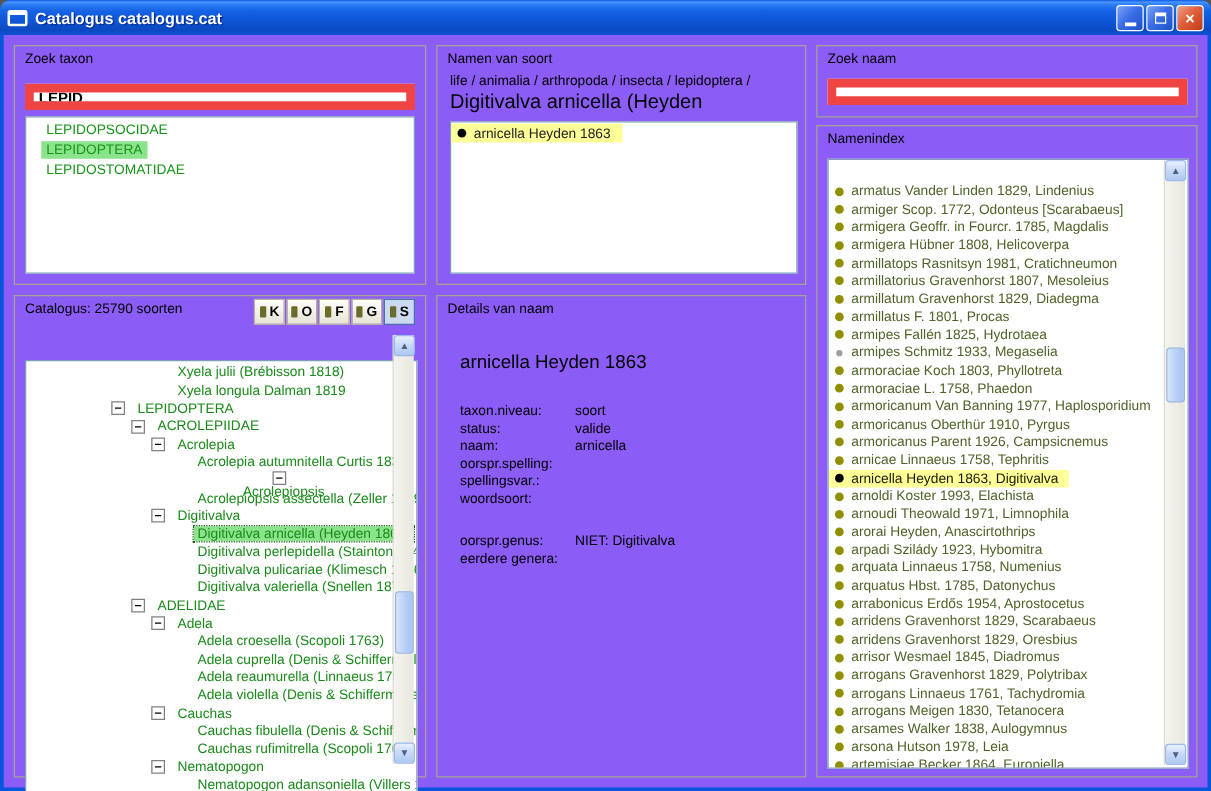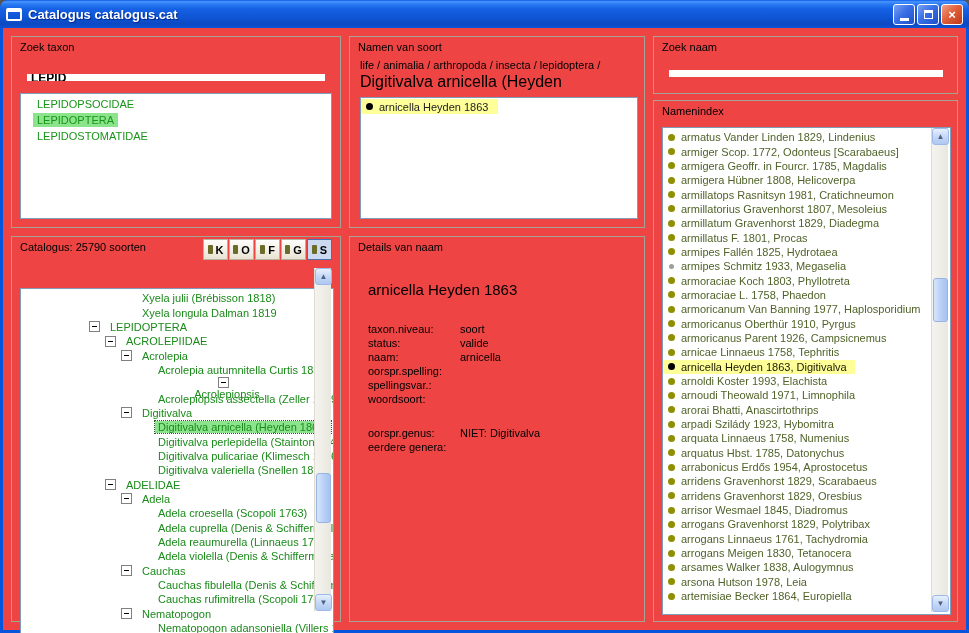--- a/index.html
+++ b/index.html
@@ -15,21 +15,21 @@
   .title-text { color:#fff; font-weight:bold; font-size:13px; margin-left:6px; text-shadow:1px 1px 1px #00268c; }
   .win-controls { margin-left:auto; display:flex; gap:2px; }
   .win-btn { width:22px; height:21px; border:1px solid #fff; border-radius:3px; color:#fff;
     background:linear-gradient(135deg,#7ba1f0 0%,#3a6fe8 45%,#1e50c8 100%);
     display:flex; align-items:center; justify-content:center; font-size:13px; font-weight:bold; cursor:default; }
   .win-btn.close { background:linear-gradient(135deg,#f0a08a 0%,#e0603a 45%,#c03a18 100%); }
   .glyph-min { display:block; width:9px; height:3px; background:#fff; margin-top:10px; }
   .glyph-max { display:block; width:9px; height:9px; border:1px solid #fff; border-top-width:3px; }
 
   
-  .client { position:absolute; top:28px; left:3px; right:3px; bottom:3px; background:#ef4444; }
+  .client { position:absolute; top:28px; left:3px; right:3px; bottom:3px; background:#8b5cf6; }
 
   .group { position:absolute; border:1px solid #a5a392; }
   .g-label { position:absolute; top:4px; left:8px; font-size:11px; color:#000; }
 
   .g-zoek-taxon { left:8px; top:8px; width:330px; height:192px; }
   .g-namen      { left:346px; top:8px; width:296px; height:192px; }
   .g-zoek-naam  { left:650px; top:8px; width:305px; height:58px; }
   .g-namenindex { left:650px; top:72px; width:305px; height:522px; }
   .g-catalogus  { left:8px; top:208px; width:330px; height:386px; }
   .g-details    { left:346px; top:208px; width:296px; height:386px; }
@@ -49,21 +49,21 @@
   
   .breadcrumb { position:absolute; left:10px; top:22px; font-size:11px; color:#000; white-space:nowrap; }
   .nm-title { position:absolute; left:10px; top:36px; font-size:16px; color:#000; white-space:nowrap; overflow:hidden; width:282px; }
   .lb-namen { left:10px; top:60px; width:278px; height:122px; padding-top:1px; }
   .nm-row { height:15px; display:flex; align-items:center; gap:6px; padding:0 10px 0 5px; font-size:11px; color:#222; }
   .nm-row.selected { background:#FFFF99; width:max-content; }
   .dot { width:7px; height:7px; border-radius:50%; background:#8F8F00; flex:none; }
   .nm-row .dot { background:#000; }
 
   
-  .lb-namenindex { left:8px; top:26px; width:289px; height:488px; padding-top:2px;text-align:center; }
+  .lb-namenindex { left:8px; top:26px; width:289px; height:488px; padding-top:18px;text-align:center; }
   .ni-row { height:14.35px; display:flex; align-items:center; gap:6px; padding-left:5px; font-size:11px; color:#4F6228; white-space:nowrap; }
   .ni-row.selected { background:#FFFF99; color:#1a1a00; width:max-content; padding-right:8px; }
   .ni-row.selected .dot { background:#000; }
   .ni-row.bullet-small .dot { width:5px; height:5px; background:#9aa09a; margin:0 1px; }
 
   
   .rank-toolbar { position:absolute; right:8px; top:2px; display:flex; gap:1px; }
   .tb-btn { width:25px; height:21px; display:flex; align-items:center; justify-content:center; gap:3px;
     background:linear-gradient(#fdfdfb,#e8e4d4); border:1px solid #b5b2a1; font:bold 11px "Liberation Sans",sans-serif; color:#000; padding:0; }
   .tb-btn.active { background:#CBD9F1; border:1px solid #4D6FAE; }
@@ -251,21 +251,21 @@
             <span>arnoldi Koster 1993, Elachista</span>
           </div>
 
           <div class="ni-row">
             <span class="dot"></span>
             <span>arnoudi Theowald 1971, Limnophila</span>
           </div>
 
           <div class="ni-row">
             <span class="dot"></span>
-            <span>arorai Bhatti, Anascirtothrips</span>
+            <span>arorai Heyden, Anascirtothrips</span>
           </div>
 
           <div class="ni-row">
             <span class="dot"></span>
             <span>arpadi Szilády 1923, Hybomitra</span>
           </div>
 
           <div class="ni-row">
             <span class="dot"></span>
             <span>arquata Linnaeus 1758, Numenius</span>

